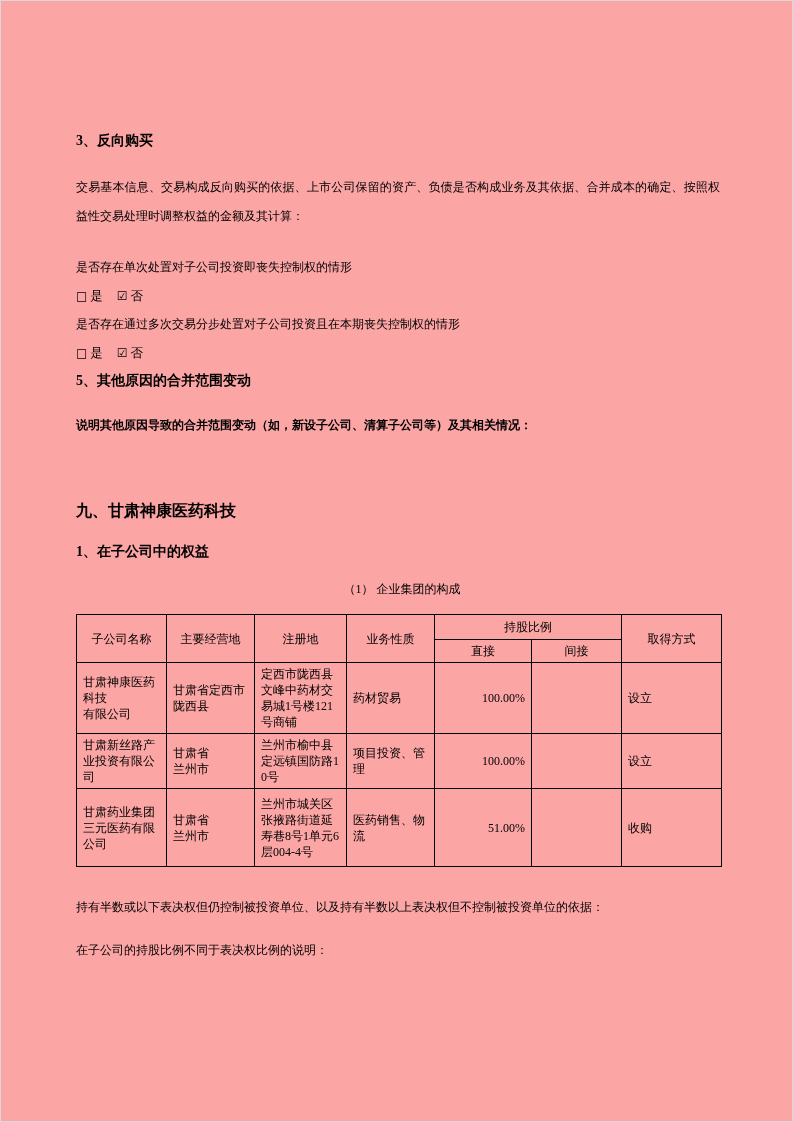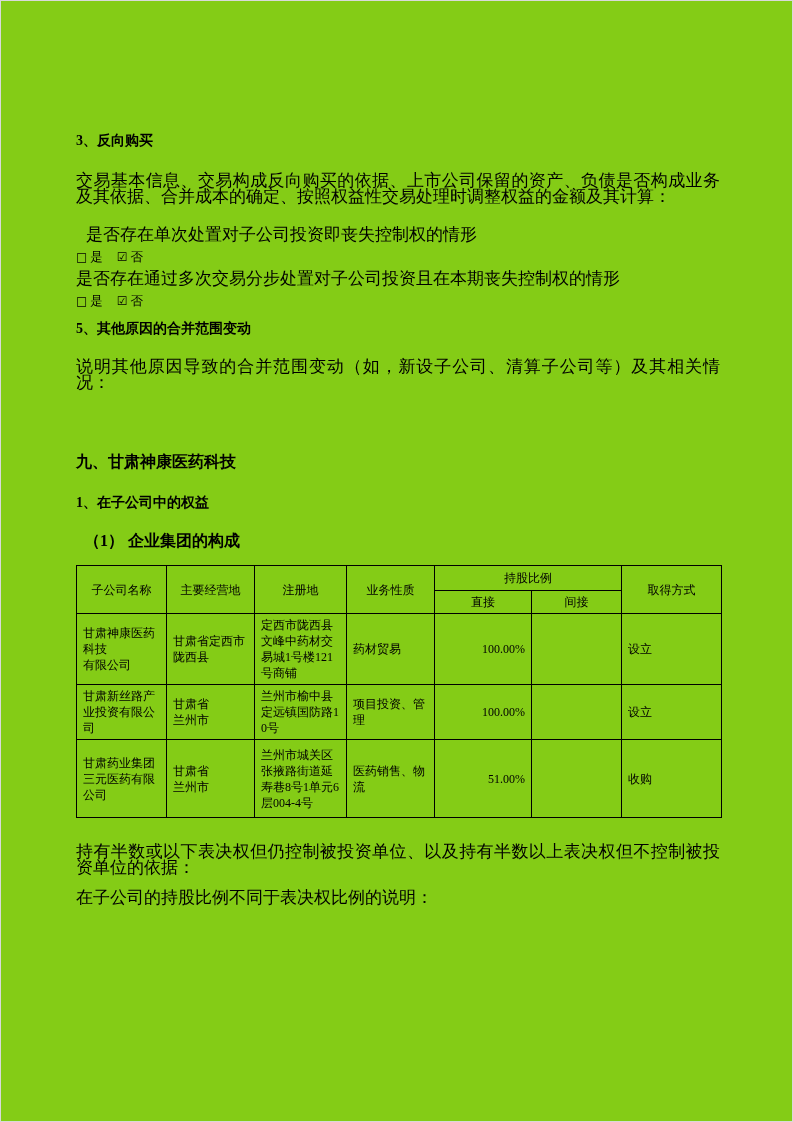--- a/index.html
+++ b/index.html
@@ -1,36 +1,36 @@
 <!DOCTYPE html>
 <html><head>
 <meta charset="utf-8">
 <style>
   * { margin:0; padding:0; box-sizing:border-box; }
   html, body { background:#ffffff; }
   body { font-family:"Liberation Serif","DejaVu Serif",serif; color:#000; }
   .page {
     position:relative;
     width:793px; height:1122px; margin:0 auto;
-    background:#84cc16; border:1px solid #d9d9d9;
+    background:#fca5a5; border:1px solid #d9d9d9;
     padding:0 72px 0 75px; overflow:hidden;
   }
   .h-sub  { font-size:14px; font-weight:bold; line-height:16px; }
   .h-main { font-size:16px; font-weight:bold; line-height:18px; }
-  .h-item { font-size:16px; font-weight:bold; line-height:15px; padding-left:8px; }
-  .body-text { font-size:17px; line-height:16px; text-align:justify; }
+  .h-item { font-size:12px; font-weight:normal; line-height:15px; padding-left:8px;text-align:center; }
+  .body-text { font-size:12px; line-height:29px; text-align:justify; }
 
   .mt-sec3   { margin-top:132px; }
   .mt-p3     { margin-top:24px; }
   .mt-sec4   { margin-top:50px; }
-  .mt-q1     { margin-top:22px;margin-left:10px; }
+  .mt-q1     { margin-top:22px; }
   .mt-cb     { margin-top:4px; }
   .mt-q2     { margin-top:4px; }
   .mt-sec5   { margin-top:10px; }
-  .mt-p5     { margin-top:22px; }
+  .mt-p5     { margin-top:22px;font-weight:bold; }
   .mt-sec6   { margin-top:46px; }
   .mt-sec9   { margin-top:62px; }
   .mt-sub1   { margin-top:24px; }
   .mt-item1  { margin-top:22px; }
   .mt-table  { margin-top:17px; }
   .mt-note1  { margin-top:14px; }
   .mt-note2  { margin-top:26px; }
 
   .cb-row { display:flex; align-items:center; gap:14px; font-size:12.5px; line-height:20px; }
   .cb { display:inline-flex; align-items:center; gap:3px; }

